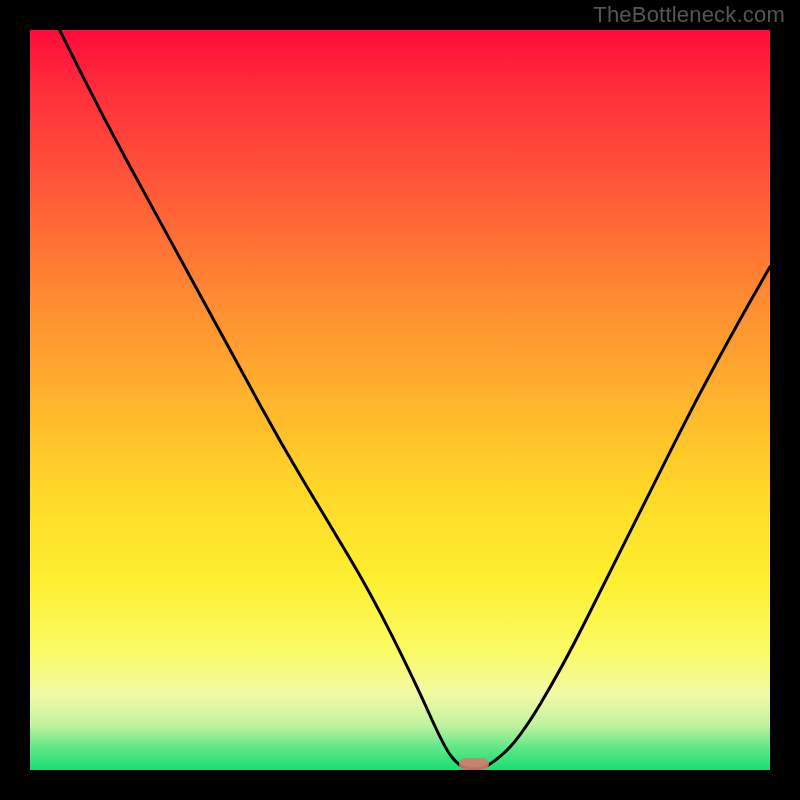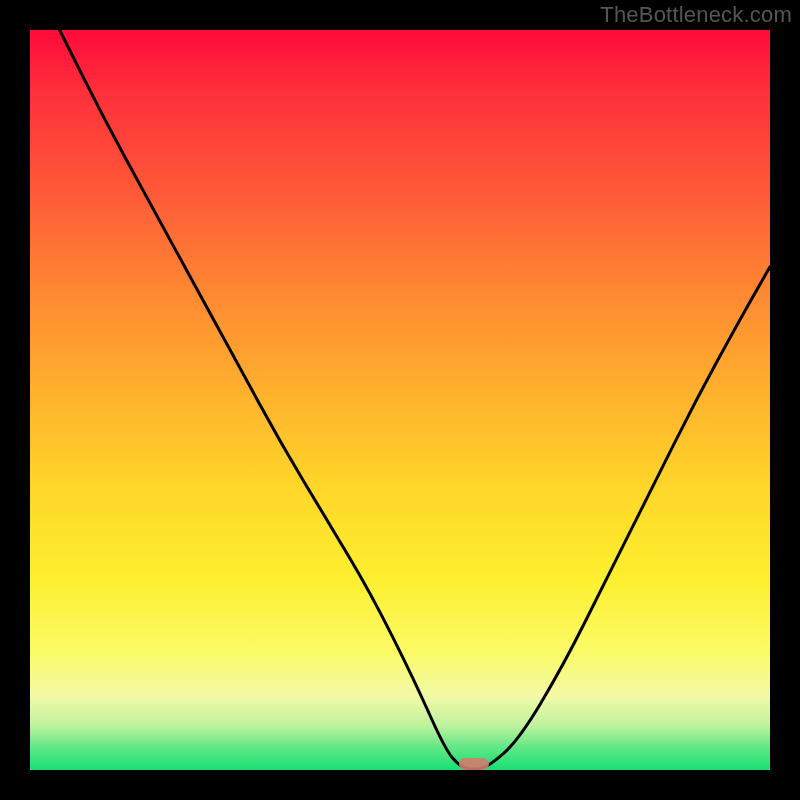--- a/index.html
+++ b/index.html
@@ -13,21 +13,21 @@
   }
   .frame {
     position: relative;
     width: 800px;
     height: 800px;
     background: #000;
   }
   .watermark {
     position: absolute;
     top: 2px;
-    right: 8px;
+    right: 15px;
     color: #555;
     font-size: 22px;
     letter-spacing: 0.2px;
     font-weight: 400;
     z-index: 3;
   }
   .plot-area {
     position: absolute;
     left: 30px;
     top: 30px;

